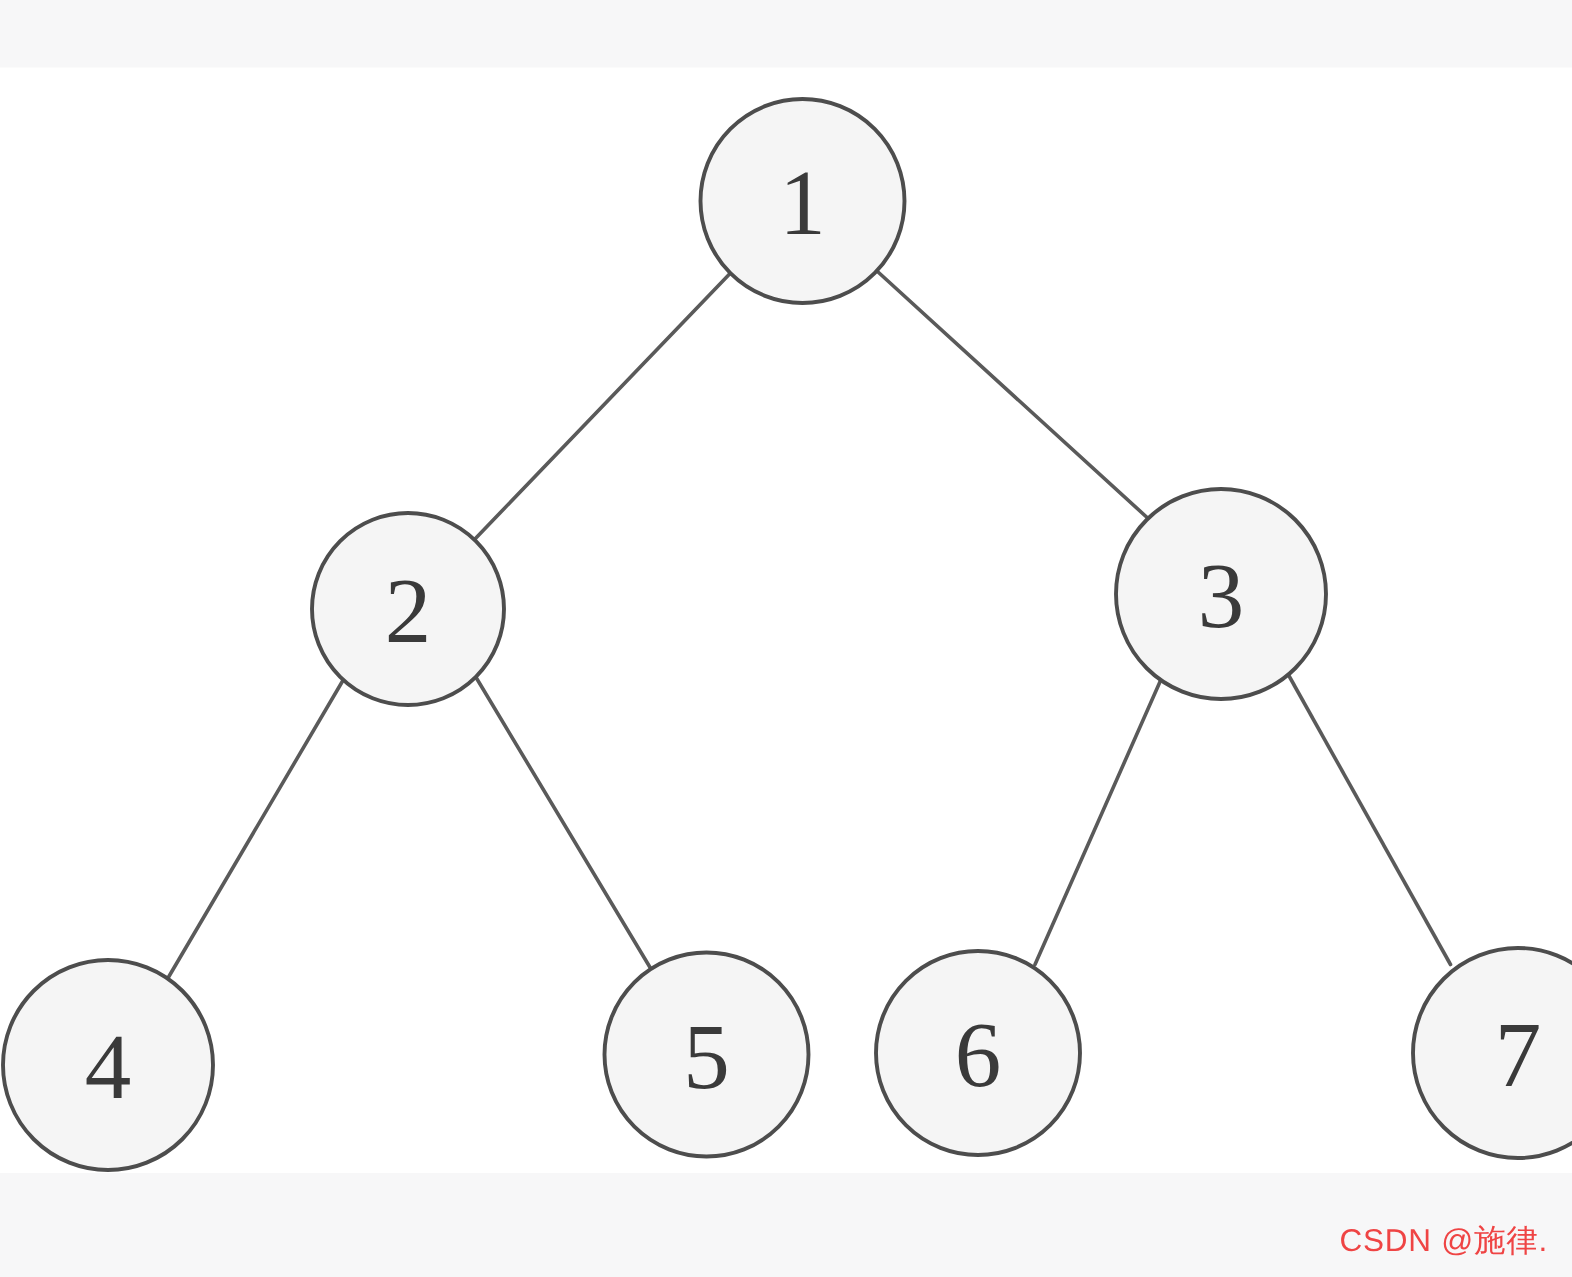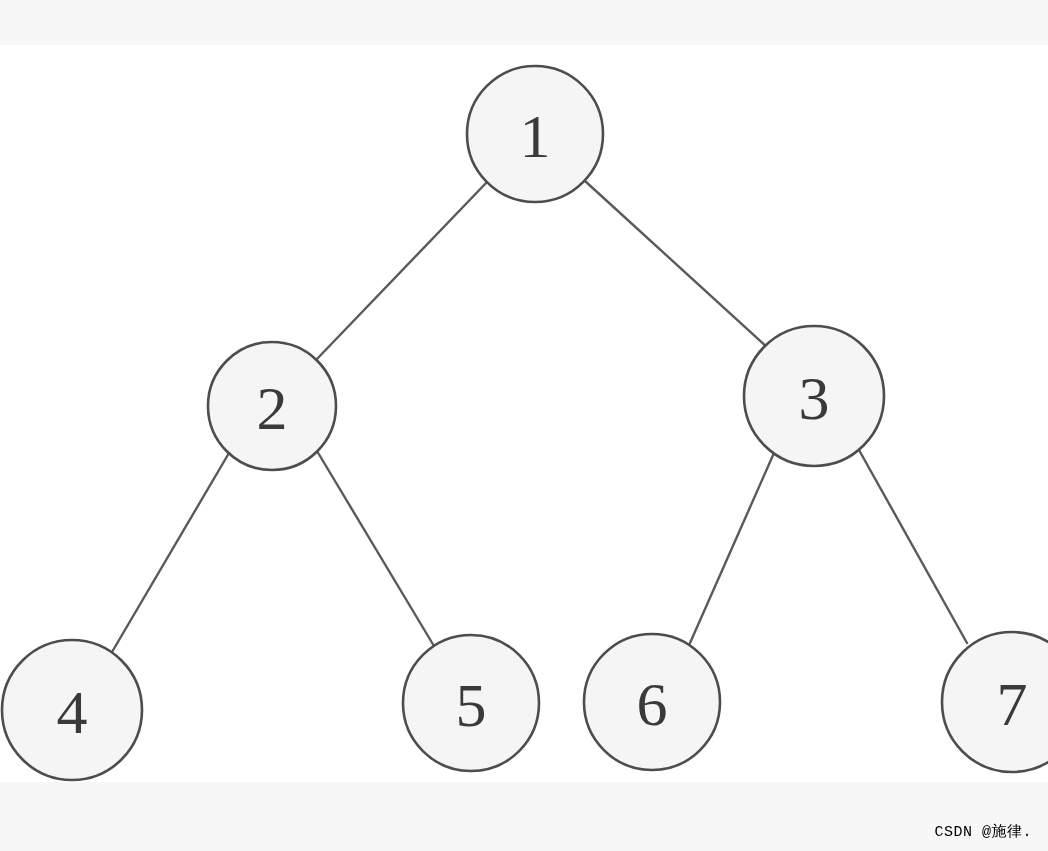--- a/index.html
+++ b/index.html
@@ -48,23 +48,23 @@
     font-family: "Liberation Serif", serif;
     font-size: 62px;
     text-anchor: middle;
     dominant-baseline: central;
   }
 
   #watermark {
     position: absolute;
     right: 16px;
     bottom: 10px;
-    color: #000000;
-    font-size: 15px;
-    font-family: Liberation Mono, monospace;
+    color: #ef4444;
+    font-size: 21px;
+    font-family: Liberation Sans, sans-serif;
     letter-spacing: 0.5px;
     white-space: nowrap;
   }
 </style>
 </head>
 <body>
 
 <div id="page">
 
   <div class="band" id="band-top"></div>

